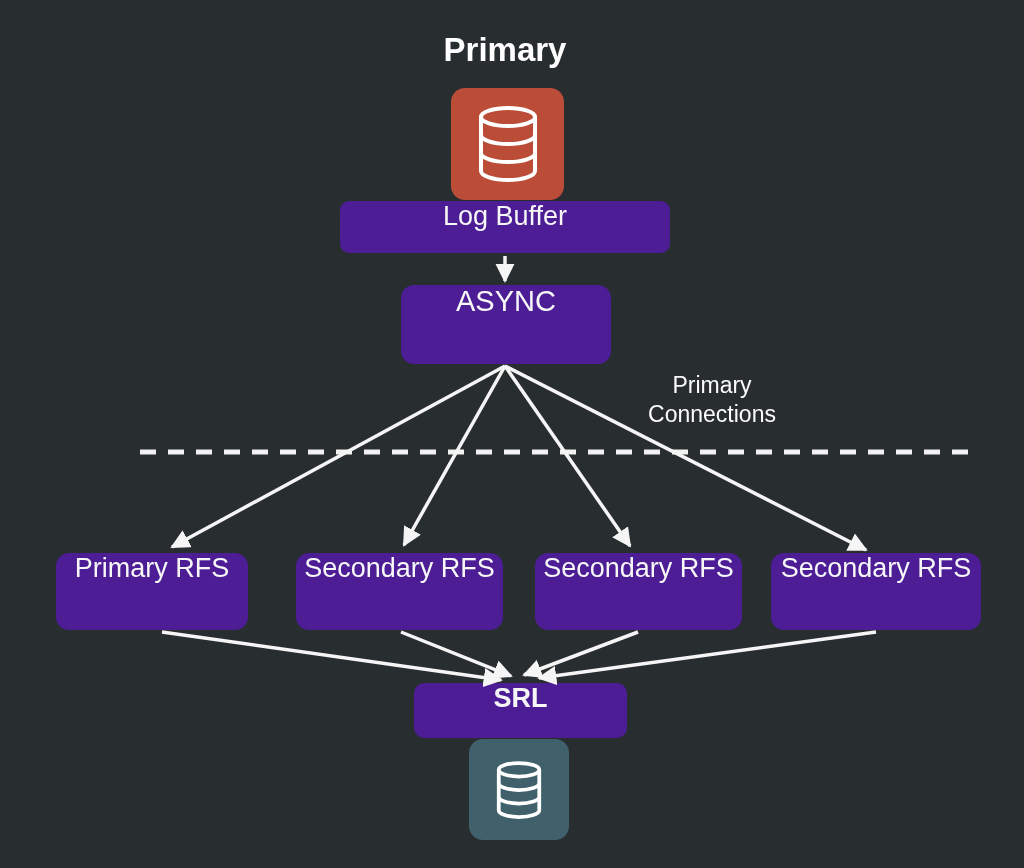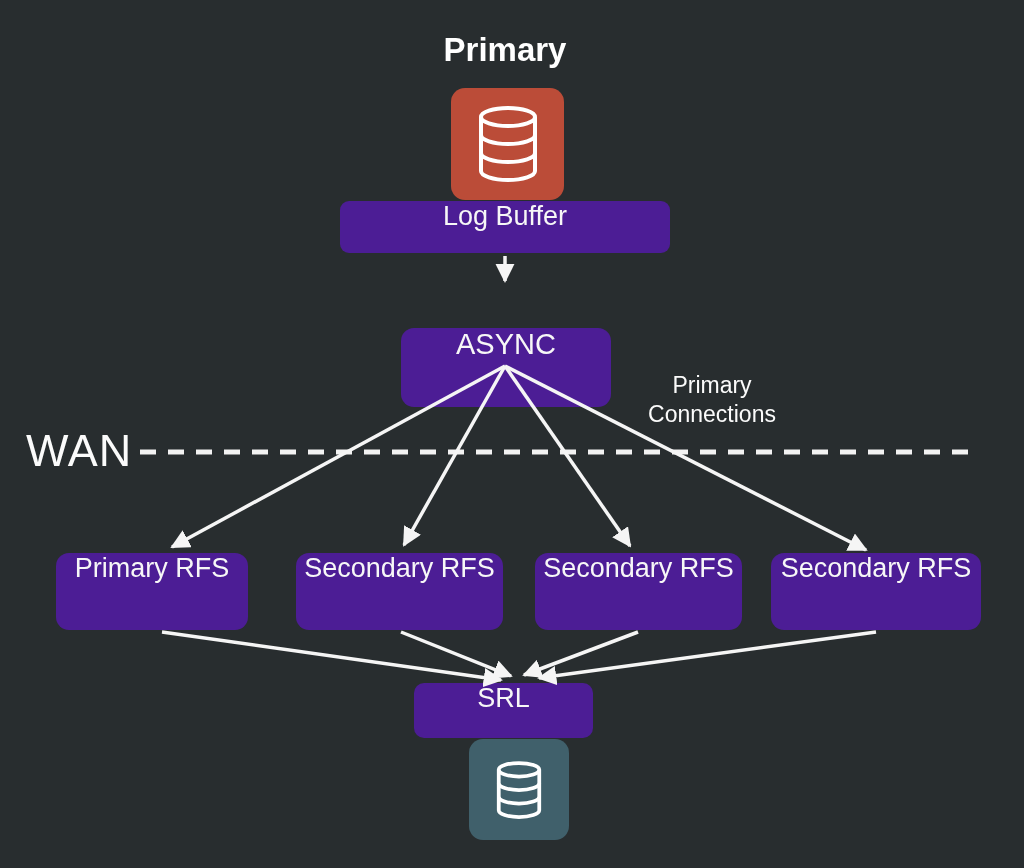--- a/index.html
+++ b/index.html
@@ -64,21 +64,20 @@
     border-radius: 9px;
     font-size: 27px;
   }
   .async {
     left: 401px;
     top: 285px;
     width: 210px;
     height: 79px;
     border-radius: 13px;
     font-size: 29px;
-    margin-top: 43px;
   }
   .wan-label {
     position: absolute;
     left: 26px;
     top: 425px;
     font-size: 45px;
     font-weight: 400;
     letter-spacing: 1px;
     color: #fbfbfb;
   }
@@ -98,24 +97,25 @@
     border-radius: 13px;
     font-size: 27px;
   }
   .rfs-1 { left: 56px;  width: 192px; }
   .rfs-2 { left: 296px; width: 207px; }
   .rfs-3 { left: 535px; width: 207px; }
   .rfs-4 { left: 771px; width: 210px; }
   .srl {
     left: 414px;
     top: 683px;
-    width: 179px;
+    width: 213px;
     height: 55px;
     border-radius: 10px;
     font-size: 27px;
+    font-weight: bold;
   }
   .overlay {
     position: absolute;
     left: 0;
     top: 0;
     pointer-events: none;
   }
   .db-icon {
     display: block;
   }
@@ -137,21 +137,20 @@
   </div>
 
   <div class="node log-buffer">
     <span>Log Buffer</span>
   </div>
 
   <div class="node async">
     <span>ASYNC</span>
   </div>
 
-  <div class="wan-label">WAN</div>
 
   <div class="multi-conn">
     <span>Primary</span><br>
     <span>Connections</span>
   </div>
 
   <div class="node rfs rfs-1">
     <span>Primary RFS</span>
   </div>
   <div class="node rfs rfs-2">

